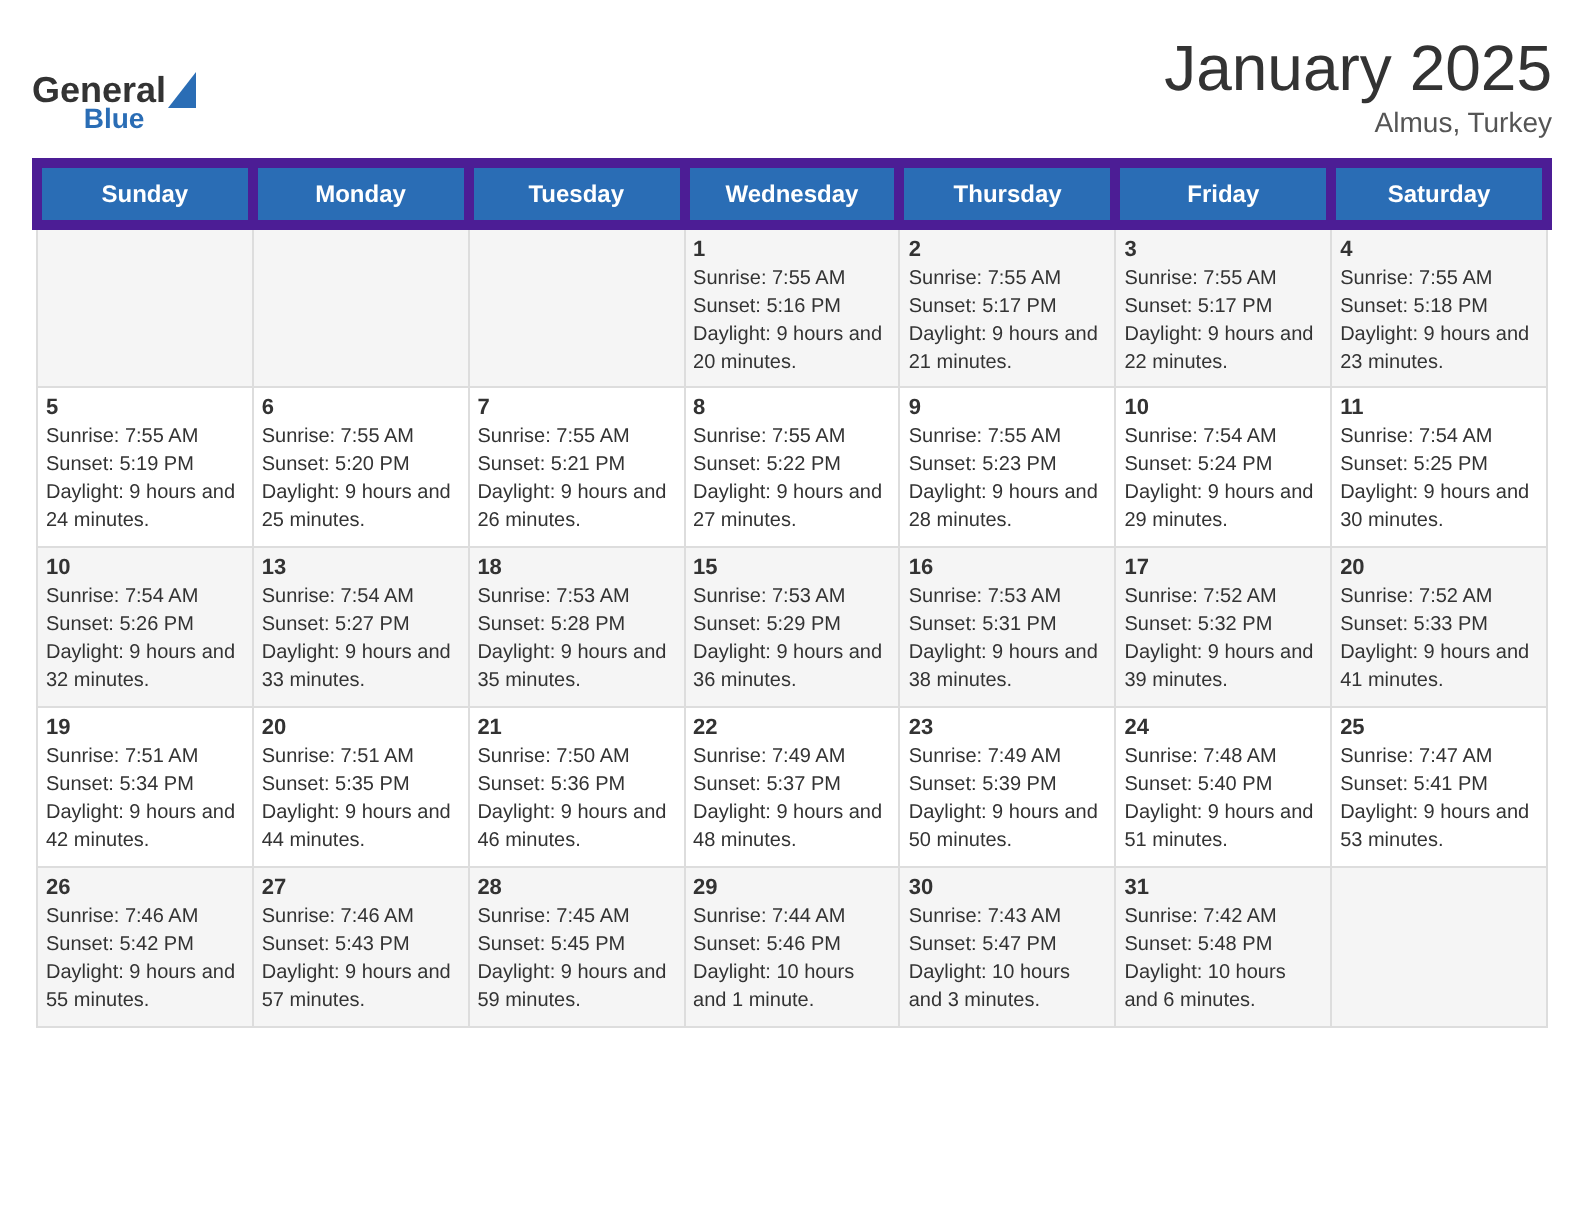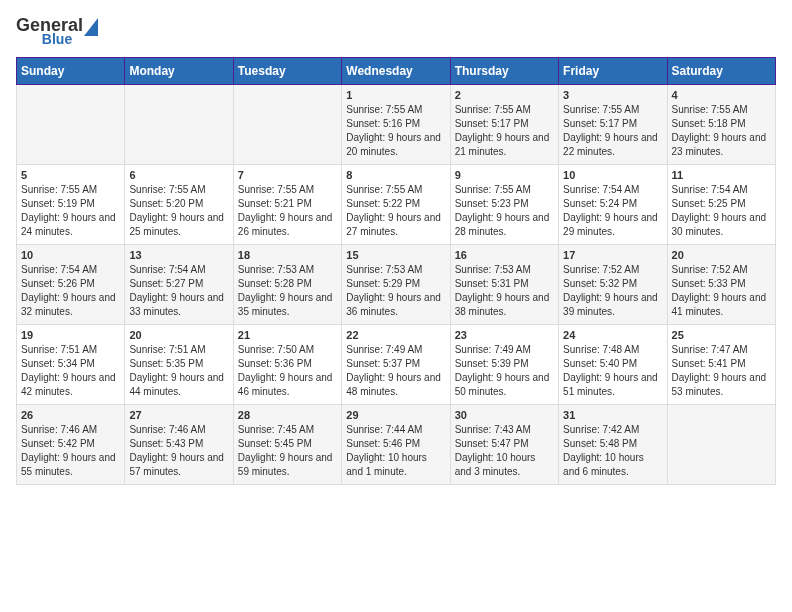--- a/index.html
+++ b/index.html
@@ -38,22 +38,22 @@
       table-layout: fixed;
     }
     thead tr {
       background-color: #2a6db5;
     }
     thead th {
       color: #fff;
       font-size: 12px;
       font-weight: bold;
       padding: 6px 4px;
-      text-align: left;
-      border: 1px solid #4c1d95;
+      text-align: center;
+      border: 5px solid #4c1d95;
     }
     tbody tr {
       vertical-align: top;
     }
     tbody tr:nth-child(odd) {
       background-color: #f5f5f5;
     }
     tbody tr:nth-child(even) {
       background-color: #fff;
     }
@@ -74,28 +74,32 @@
       line-height: 1.4;
       color: #333;
     }
   </style>
 </head>
 <body>
 
 <div class="header">
   <div class="logo">
     <div style="display:inline-block; text-align:center; line-height:1.1;">
-      <div style="display:flex; align-items:center;">
+      <div style="display:flex; align-items:flex-start;margin-top:20px;">
         <span style="font-size:18px; font-weight:bold; color:#333;">General</span>
         <svg width="14" height="18" viewBox="0 0 14 18" style="margin-left:1px; margin-bottom:-2px;">
           <polygon points="0,18 14,18 14,0" fill="#2a6db5"></polygon>
         </svg>
       </div>
       <div style="font-size:14px; font-weight:bold; color:#2a6db5; margin-top:-4px;">Blue</div>
     </div>
+  </div>
+  <div class="title-block">
+    <div class="month-title">January 2025</div>
+    <div class="location">Almus, Turkey</div>
   </div>
 </div>
 
 <table>
   <thead>
     <tr>
     <th>Sunday</th>
         <th>Monday</th>
         <th>Tuesday</th>
         <th>Wednesday</th>

